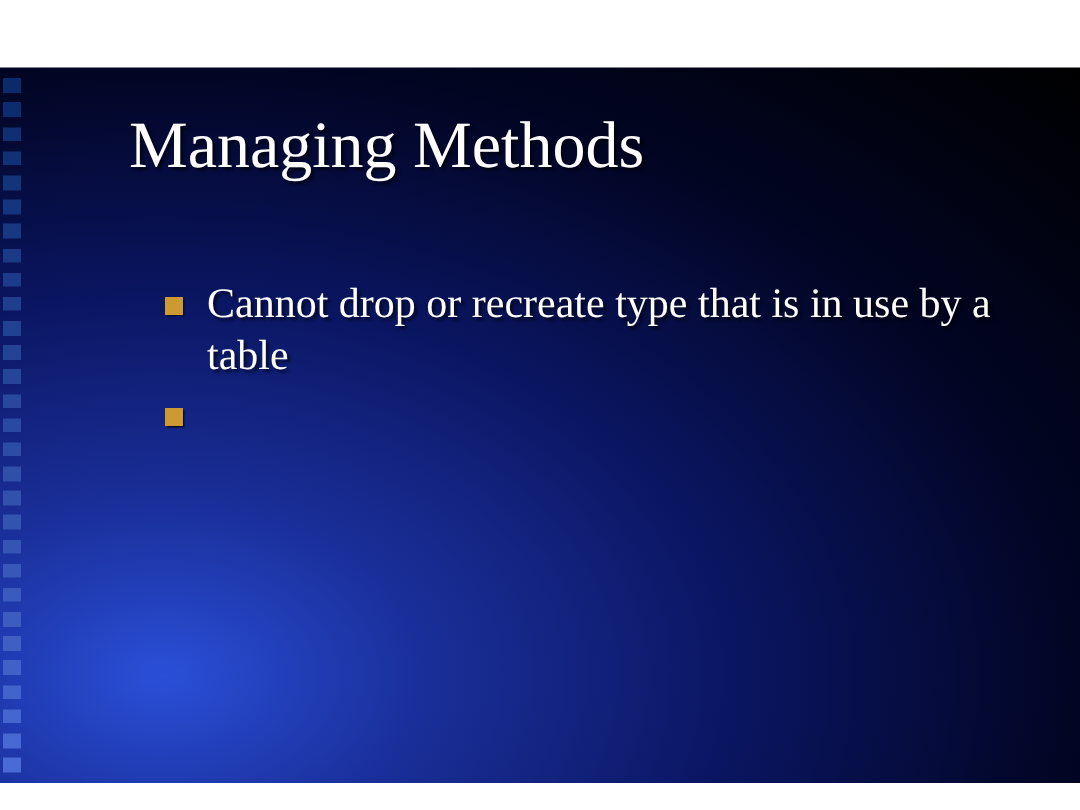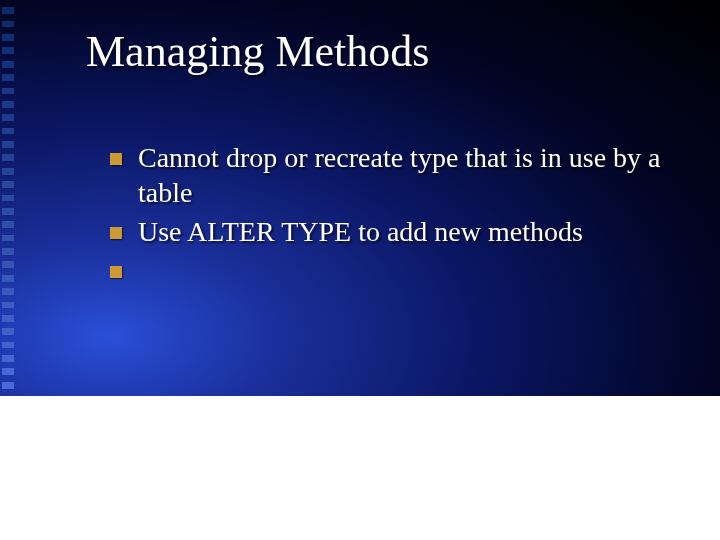--- a/index.html
+++ b/index.html
@@ -6,22 +6,23 @@
     margin: 0;
     padding: 0;
     width: 720px;
     height: 540px;
     overflow: hidden;
     font-family: "Times New Roman", Times, serif;
   }
   .slide {
     position: relative;
     width: 720px;
-    height: 396px;
+    height: 477px;
     background: radial-gradient(ellipse 120% 120% at 15% 85%, #2a4fd8 0%, #1a2f9a 20%, #0a1560 45%, #020524 70%, #000000 100%);
+    margin-top: 45px;
   }
   .edge-squares {
     position: absolute;
     left: 2px;
     top: 0;
     bottom: 0;
     width: 20px;
     display: flex;
     flex-direction: column;
     justify-content: space-between;
@@ -113,21 +114,20 @@
   <div class="title">Managing Methods</div>
 
   <div class="body">
     <ul>
       <li>
         <span class="bullet-sq"></span>
         <span>Cannot drop or recreate type that is in use by a table</span>
       </li>
       <li>
         <span class="bullet-sq"></span>
-        <span>Use ALTER TYPE to add new methods</span>
       </li>
       <li>
         <span class="bullet-sq"></span>
       </li>
     </ul>
   </div>
 
 </div>
 
 </body></html>

